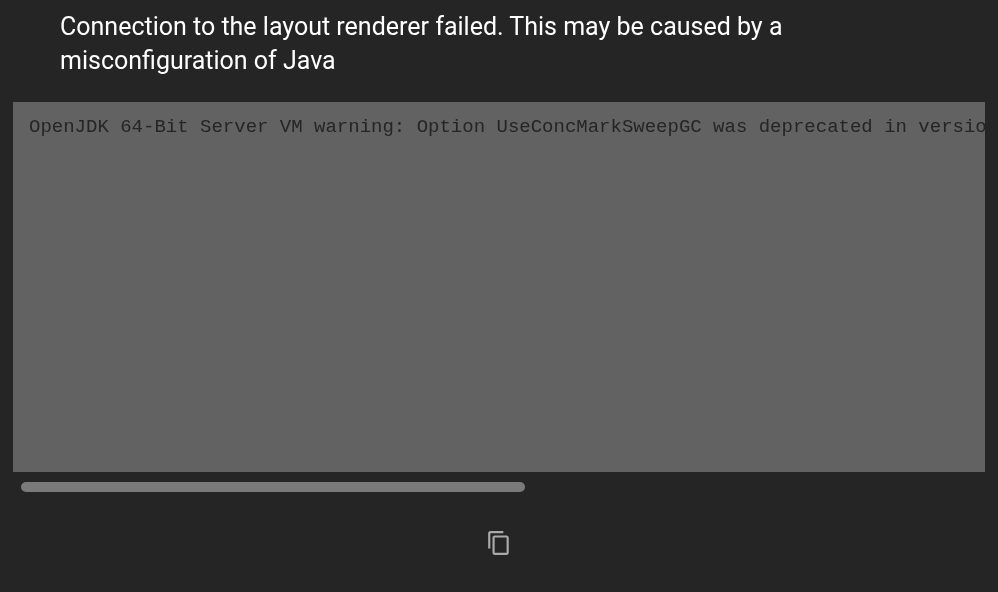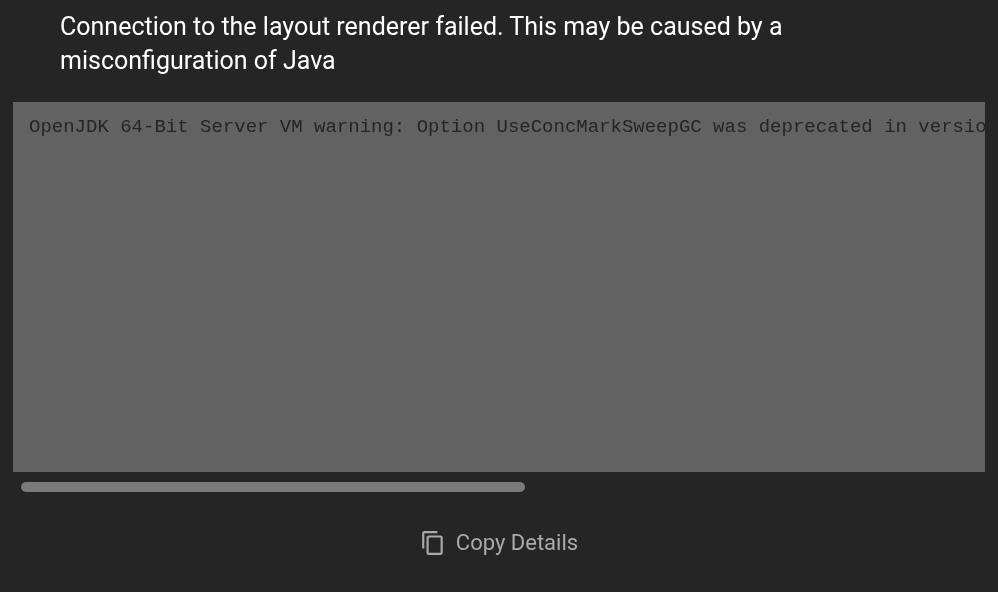--- a/index.html
+++ b/index.html
@@ -102,15 +102,14 @@
 
 <div class="scrollbar-sim">
   <div class="scrollbar-thumb"></div>
 </div>
 
 <div class="copy-button-container">
   <button class="copy-button">
     <svg class="copy-icon" viewBox="0 0 24 24">
       <path d="M16 1H4c-1.1 0-2 .9-2 2v14h2V3h12V1zm3 4H8c-1.1 0-2 .9-2 2v14c0 1.1.9 2 2 2h11c1.1 0 2-.9 2-2V7c0-1.1-.9-2-2-2zm0 16H8V7h11v14z"></path>
     </svg>
-    <span>Copy Details</span>
   </button>
 </div>
 
 </body></html>

